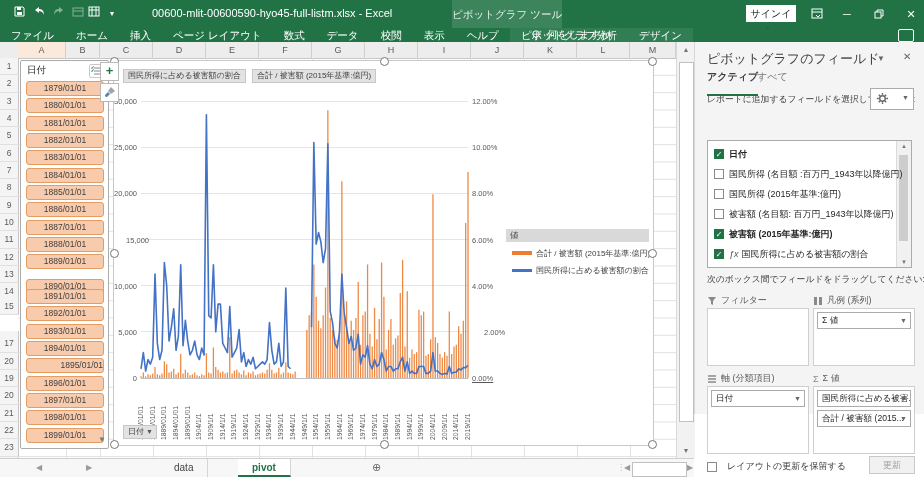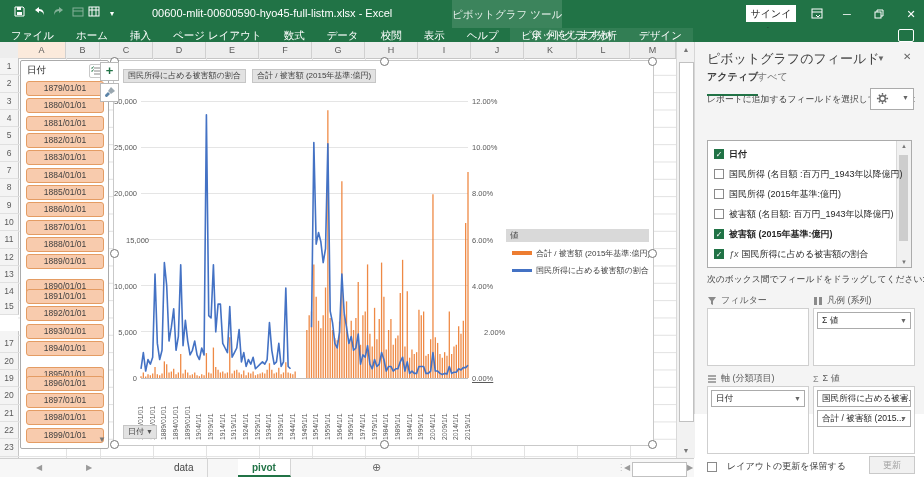--- a/index.html
+++ b/index.html
@@ -239,21 +239,21 @@
           <div class="slicer-item" style="top: 123.98px;">1885/01/01</div>
           <div class="slicer-item" style="top: 141.31px;">1886/01/01</div>
           <div class="slicer-item" style="top: 158.64px;">1887/01/01</div>
           <div class="slicer-item" style="top: 175.97px;">1888/01/01</div>
           <div class="slicer-item" style="top: 193.3px;">1889/01/01</div>
           <div class="slicer-item" style="top: 218px;">1890/01/01</div>
           <div class="slicer-item" style="top: 227.96px;">1891/01/01</div>
           <div class="slicer-item" style="top: 245.29px;">1892/01/01</div>
           <div class="slicer-item" style="top: 262.62px;">1893/01/01</div>
           <div class="slicer-item" style="top: 279.95px;">1894/01/01</div>
-          <div class="slicer-item" style="top: 306px;">1895/01/01</div>
+          <div class="slicer-item" style="top: 297px; text-align: right;">1895/01/01</div>
           <div class="slicer-item" style="top: 314.61px;">1896/01/01</div>
           <div class="slicer-item" style="top: 331.94px;">1897/01/01</div>
           <div class="slicer-item" style="top: 349.27px;">1898/01/01</div>
           <div class="slicer-item" style="top: 366.6px;">1899/01/01</div>
         </div>
       <div id="slicer-scroll">▼</div>
     </div>
 
     <div class="chart-btn" id="btn-plus">+</div>
     <div class="chart-btn" id="btn-brush">

